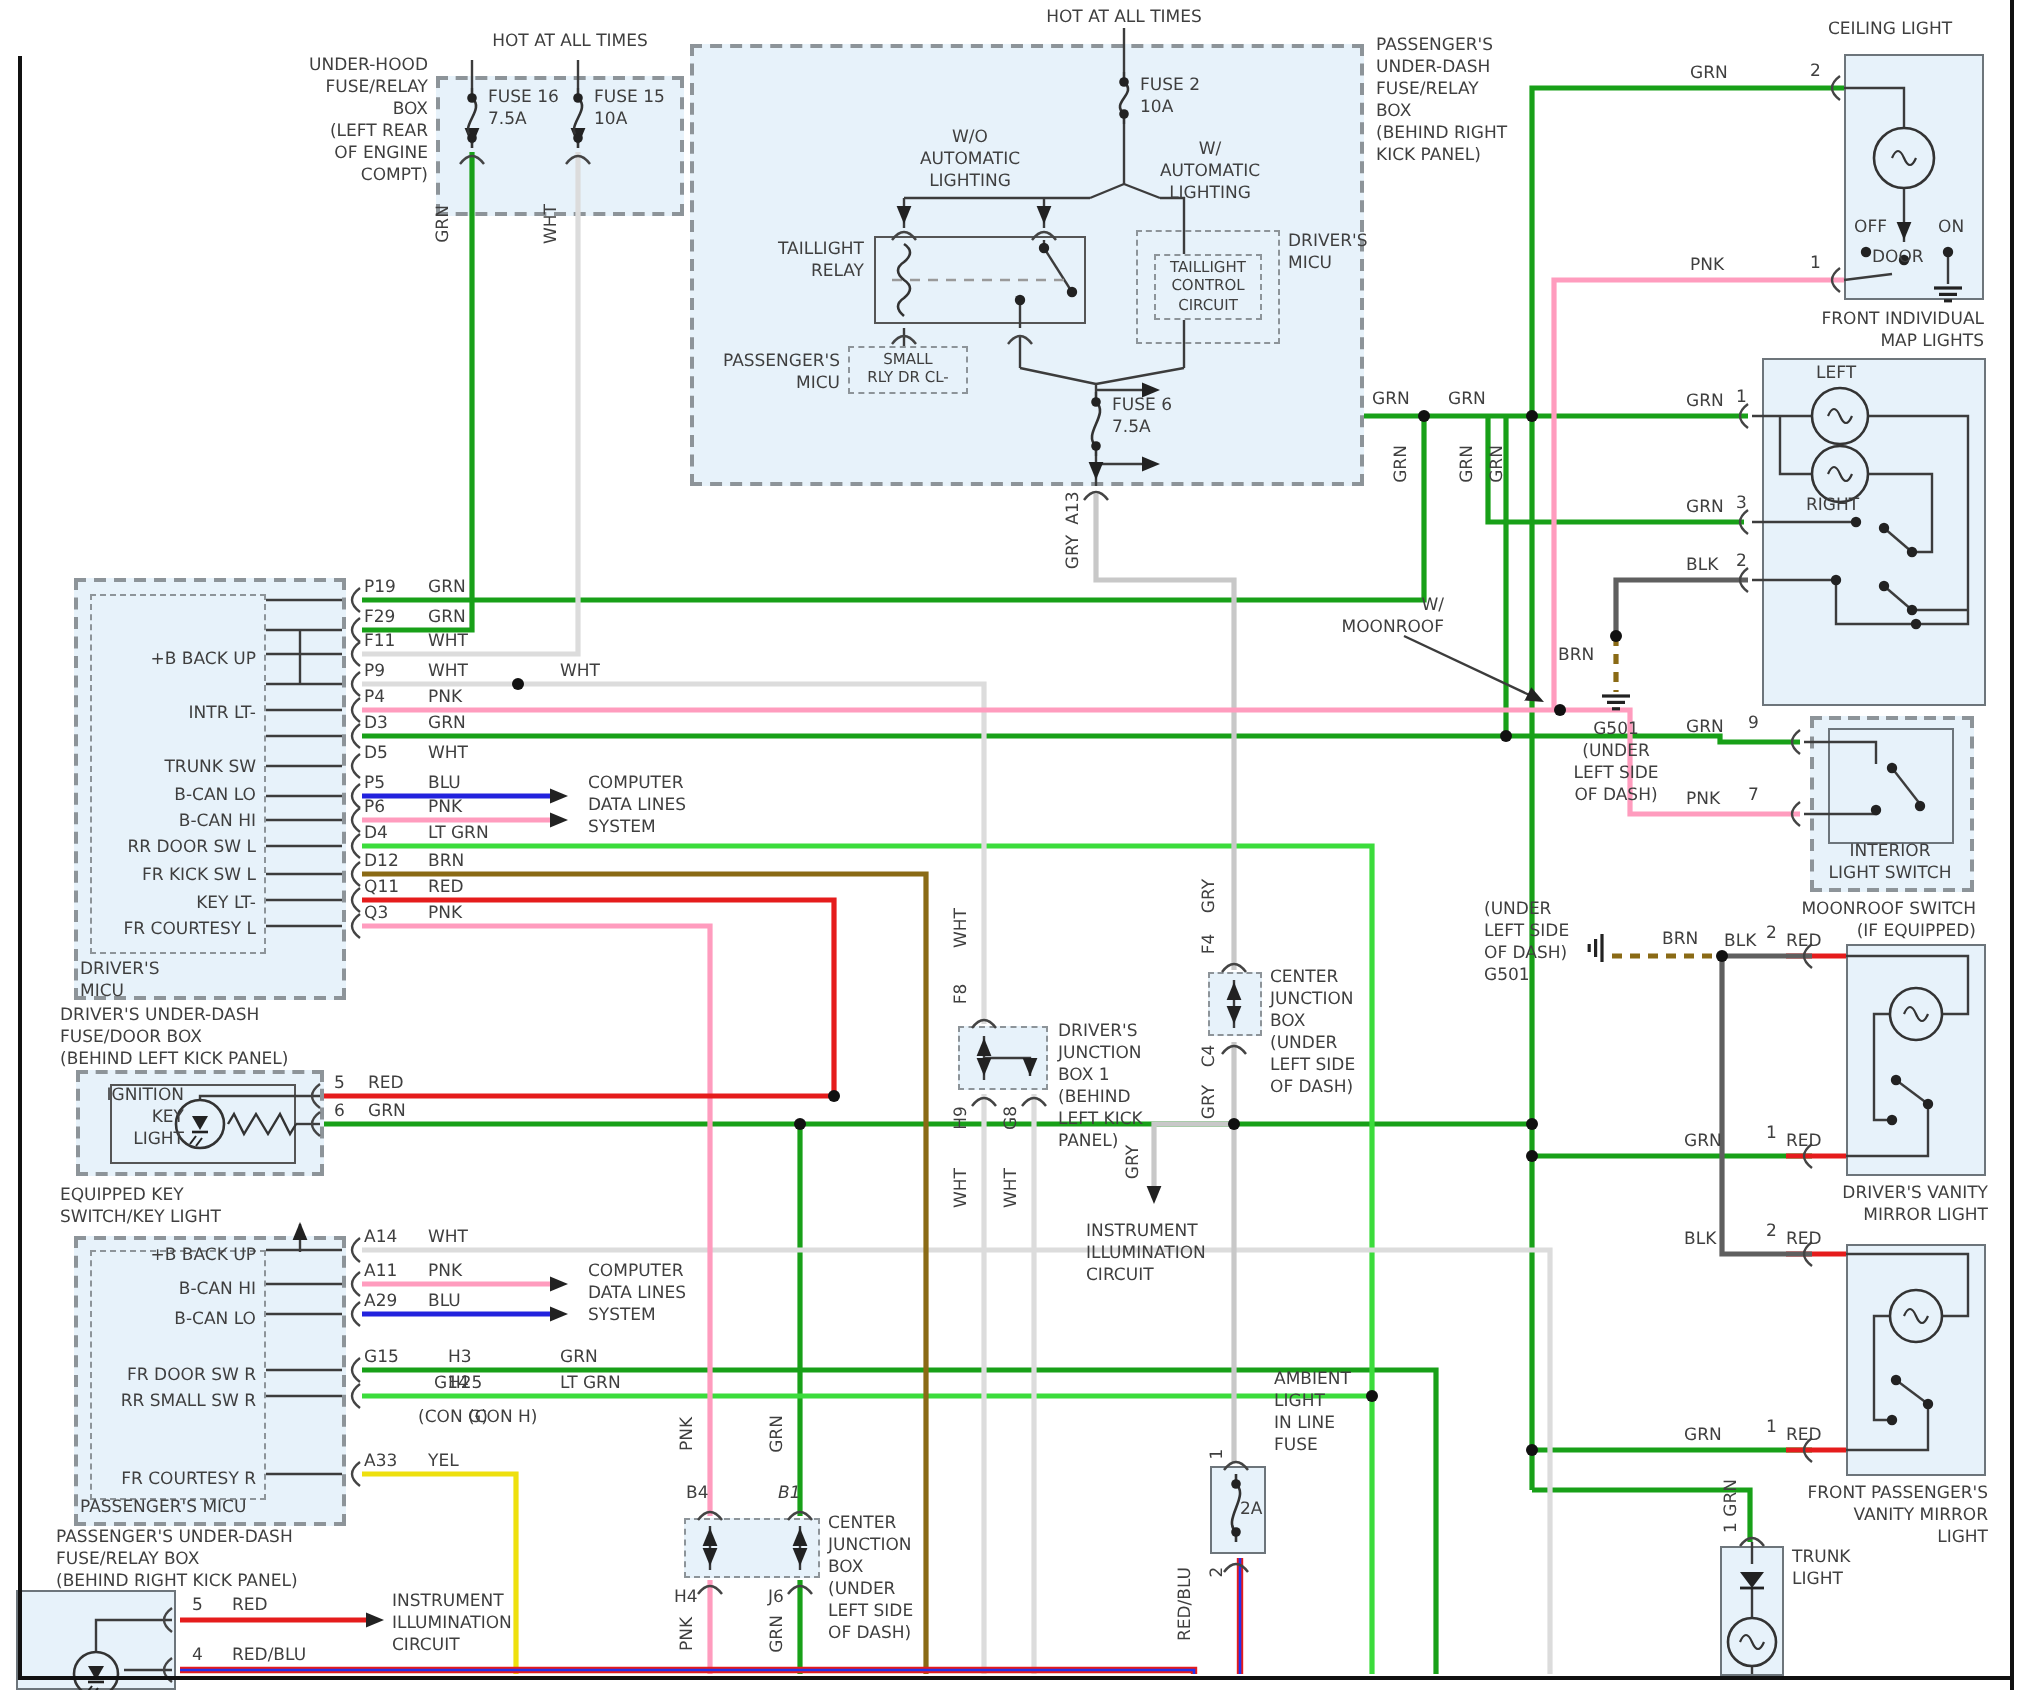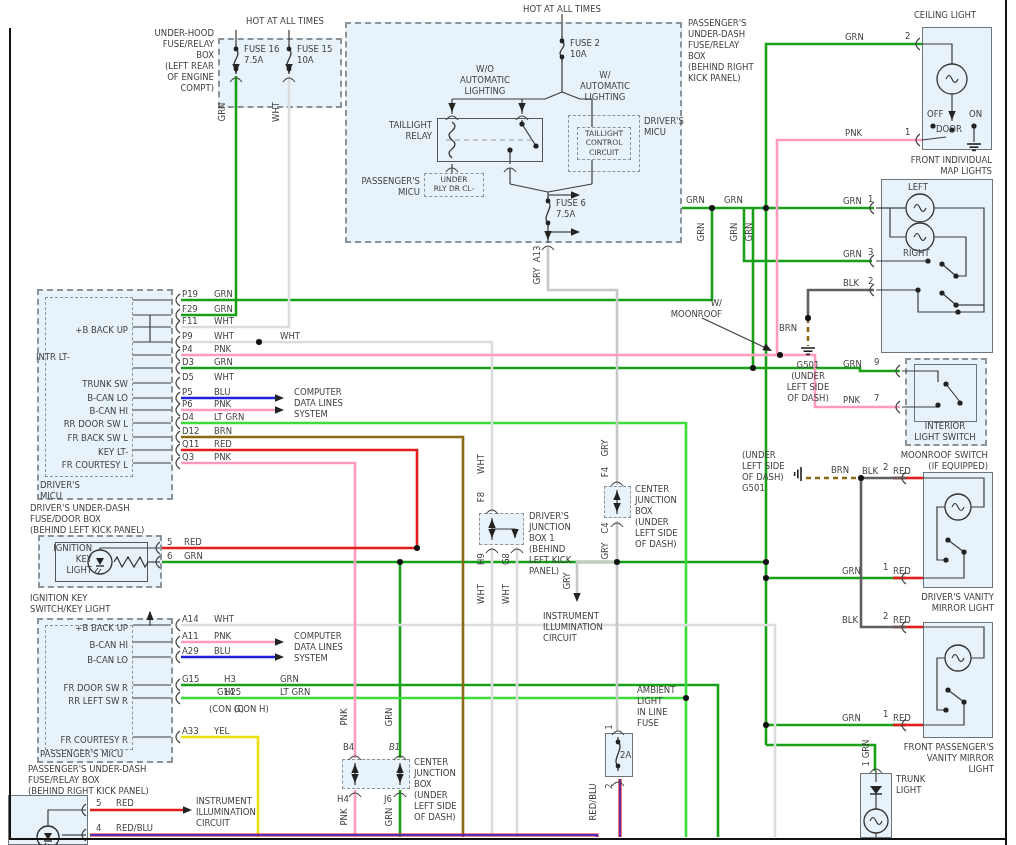--- a/index.html
+++ b/index.html
@@ -388,21 +388,21 @@
 LIGHTING</div>
   <div class="cl tr" style="left:368px;top:120px;width:64px">TAILLIGHT
 RELAY</div>
   <div class="cl" style="left:644px;top:116px;width:52px">DRIVER'S
 MICU</div>
   <div class="cl sm tc" style="left:578px;top:129px;width:52px">TAILLIGHT
 CONTROL
 CIRCUIT</div>
   <div class="cl tr" style="left:352px;top:176px;width:68px">PASSENGER'S
 MICU</div>
-  <div class="cl sm tc" style="left:425px;top:175px;width:58px">UNDER
+  <div class="cl sm tc" style="left:425px;top:175px;width:58px">SMALL
 RLY DR CL-</div>
   <div class="cl" style="left:556px;top:198px;width:50px">FUSE 6
 7.5A</div>
   <div class="cl" style="left:688px;top:18px;width:92px">PASSENGER'S
 UNDER-DASH
 FUSE/RELAY
 BOX
 (BEHIND RIGHT
 KICK PANEL)</div>
   <div class="cl tc" style="left:898px;top:10px;width:94px">CEILING LIGHT</div>
@@ -413,21 +413,21 @@
   <div class="cl tr" style="left:876px;top:450px;width:112px">MOONROOF SWITCH
 (IF EQUIPPED)</div>
   <div class="cl" style="left:40px;top:480px;width:60px">DRIVER'S
 MICU</div>
   <div class="cl" style="left:30px;top:503px;width:170px">DRIVER'S UNDER-DASH
 FUSE/DOOR BOX
 (BEHIND LEFT KICK PANEL)</div>
   <div class="cl tr" style="left:40px;top:543px;width:52px">IGNITION
 KEY
 LIGHT</div>
-  <div class="cl" style="left:30px;top:593px;width:110px">IGNITION KEY
+  <div class="cl" style="left:30px;top:593px;width:110px">EQUIPPED KEY
 SWITCH/KEY LIGHT</div>
   <div class="cl" style="left:40px;top:749px;width:110px">PASSENGER'S MICU</div>
   <div class="cl" style="left:28px;top:764px;width:170px">PASSENGER'S UNDER-DASH
 FUSE/RELAY BOX
 (BEHIND RIGHT KICK PANEL)</div>
   <div class="cl" style="left:196px;top:796px;width:92px">INSTRUMENT
 ILLUMINATION
 CIRCUIT</div>
   <div class="cl" style="left:294px;top:387px;width:80px">COMPUTER
 DATA LINES
@@ -576,46 +576,46 @@
       <div class="lbl" style="left: 214px; top: 404px;">PNK</div>
       <div class="lbl" style="left: 182px; top: 417px;">D4</div>
       <div class="lbl" style="left: 214px; top: 417px;">LT GRN</div>
       <div class="lbl" style="left: 182px; top: 431px;">D12</div>
       <div class="lbl" style="left: 214px; top: 431px;">BRN</div>
       <div class="lbl" style="left: 182px; top: 444px;">Q11</div>
       <div class="lbl" style="left: 214px; top: 444px;">RED</div>
       <div class="lbl" style="left: 182px; top: 457px;">Q3</div>
       <div class="lbl" style="left: 214px; top: 457px;">PNK</div>
       <div class="lbl" style="left: 36px; top: 330px; width: 92px; text-align: right;">+B BACK UP</div>
-      <div class="lbl" style="left: 36px; top: 357px; width: 92px; ">INTR LT-</div>
+      <div class="lbl" style="left: 36px; top: 357px; width: 92px; text-align: right;">INTR LT-</div>
       <div class="lbl" style="left: 36px; top: 384px; width: 92px; text-align: right;">TRUNK SW</div>
       <div class="lbl" style="left: 36px; top: 398px; width: 92px; text-align: right;">B-CAN LO</div>
       <div class="lbl" style="left: 36px; top: 411px; width: 92px; text-align: right;">B-CAN HI</div>
       <div class="lbl" style="left: 36px; top: 424px; width: 92px; text-align: right;">RR DOOR SW L</div>
-      <div class="lbl" style="left: 36px; top: 438px; width: 92px; text-align: right;">FR BACK SW L</div>
+      <div class="lbl" style="left: 36px; top: 438px; width: 92px; text-align: right;">FR KICK SW L</div>
       <div class="lbl" style="left: 36px; top: 452px; width: 92px; text-align: right;">KEY LT-</div>
       <div class="lbl" style="left: 36px; top: 465px; width: 92px; text-align: right;">FR COURTESY L</div>
       <div class="lbl" style="left: 182px; top: 619px;">A14</div>
       <div class="lbl" style="left: 214px; top: 619px;">WHT</div>
       <div class="lbl" style="left: 182px; top: 636px;">A11</div>
       <div class="lbl" style="left: 214px; top: 636px;">PNK</div>
       <div class="lbl" style="left: 182px; top: 651px;">A29</div>
       <div class="lbl" style="left: 214px; top: 651px;">BLU</div>
       <div class="lbl" style="left: 182px; top: 679px;">G15</div>
       <div class="lbl" style="left: 224px; top: 679px;">H3</div>
       <div class="lbl" style="left: 280px; top: 679px;">GRN</div>
       <div class="lbl" style="left: 182px; top: 692px; padding-left: 35px;">G14</div>
       <div class="lbl" style="left: 224px; top: 692px; text-align: center;">H25</div>
       <div class="lbl" style="left: 280px; top: 692px;">LT GRN</div>
       <div class="lbl" style="left: 182px; top: 731px;">A33</div>
       <div class="lbl" style="left: 214px; top: 731px;">YEL</div>
       <div class="lbl" style="left: 36px; top: 628px; width: 92px; text-align: right;">+B BACK UP</div>
       <div class="lbl" style="left: 36px; top: 645px; width: 92px; text-align: right;">B-CAN HI</div>
       <div class="lbl" style="left: 36px; top: 660px; width: 92px; text-align: right;">B-CAN LO</div>
       <div class="lbl" style="left: 36px; top: 688px; width: 92px; text-align: right;">FR DOOR SW R</div>
-      <div class="lbl" style="left: 36px; top: 701px; width: 92px; text-align: right;">RR LEFT SW R</div>
+      <div class="lbl" style="left: 36px; top: 701px; width: 92px; text-align: right;">RR SMALL SW R</div>
       <div class="lbl" style="left: 36px; top: 740px; width: 92px; text-align: right;">FR COURTESY R</div>
     </div>
 
   <div class="frame" style="left:9px;top:28px;width:2px;height:812px"></div>
   <div class="frame" style="left:1005px;top:0px;width:2px;height:845px"></div>
   <div class="frame" style="left:9px;top:838px;width:998px;height:2px"></div>
 </div>
 
 </body></html>

